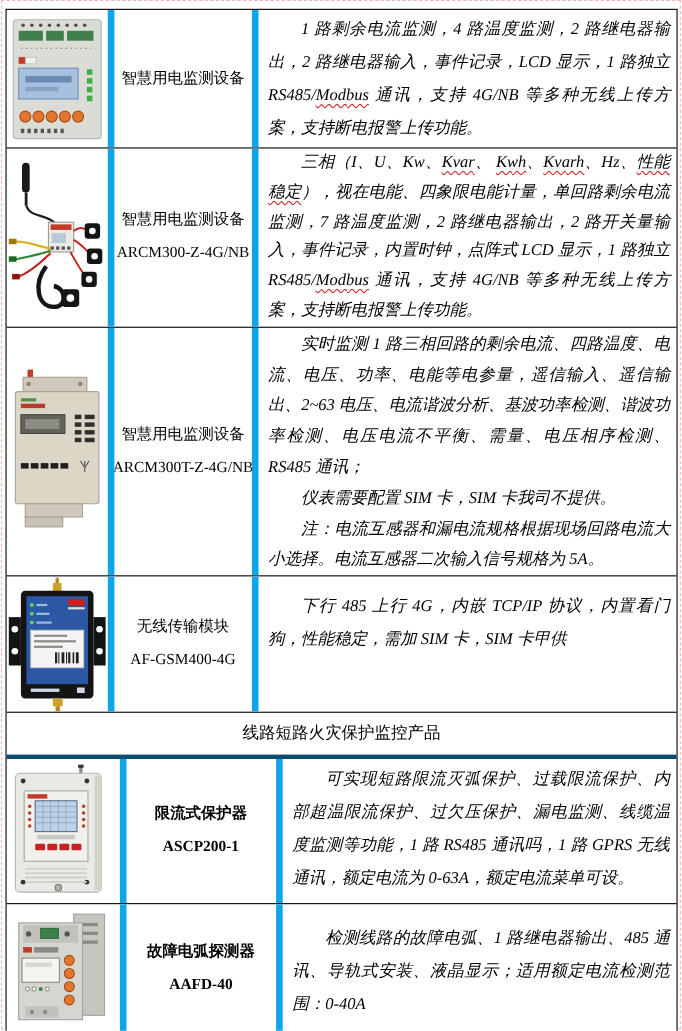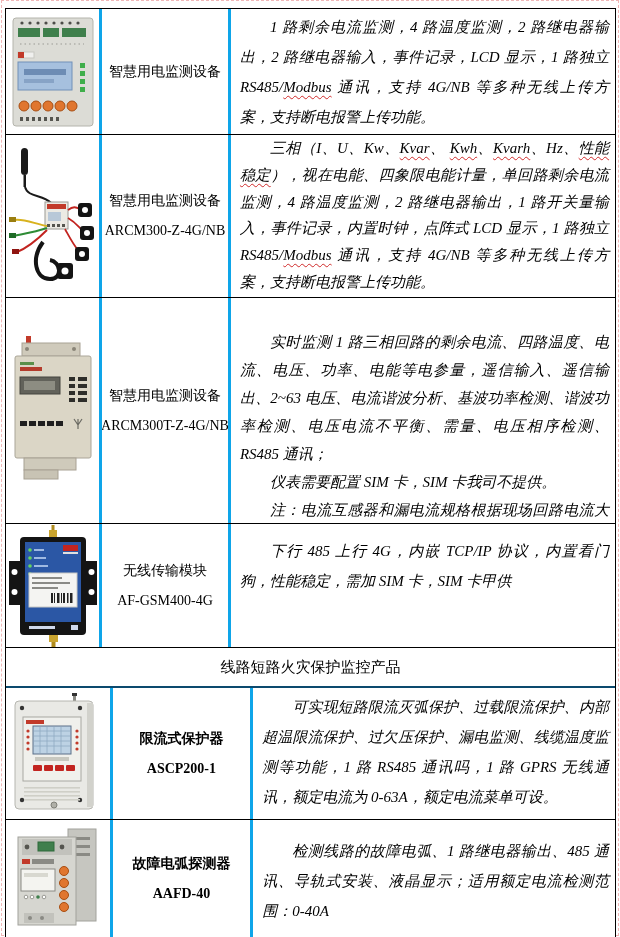--- a/index.html
+++ b/index.html
@@ -14,52 +14,52 @@
     position:absolute; left:1px; top:0px; width:616px; height:934px;
     border:1px dashed #f0b6b6; pointer-events:none;
   }
   .doc-table {
     position:absolute; left:5px; top:8px; width:609px;
     border:1px solid #000; background:#fff;
   }
   .row { display:flex; overflow:hidden; }
   .row.bb { border-bottom:1px solid #000; }
   .cell { overflow:hidden; }
-  .cell.br { border-right:3px solid #0ea5e9; }
+  .cell.br { border-right:6px solid #0ea5e9; }
   
   .u-img  { width:96px;  }
   .u-name { width:130px; }
   .u-desc { width:381px; }
   
   .l-img  { width:107px; }
   .l-name { width:142px;font-weight:bold; }
   .l-desc { width:358px; }
 
   .img-cell { display:flex; align-items:center; justify-content:center; }
   .name-cell {
     display:flex; flex-direction:column; align-items:center; justify-content:center;
     text-align:center; font-size:14px; line-height:30px; white-space:nowrap;
   }
   .desc-cell { font-size:15px; text-align:justify; padding:0 6px 0 9px; }
   .desc-cell p { text-indent:2em; margin:0;font-style:italic; }
   .lh30 p { line-height:30px; }
   .lh27 p { line-height:26.8px; }
   .lh28 p { line-height:28px; }
   .pt3  { padding-top:3px; }
-  .pt1  { padding-top:1px;margin-top:29px; }
+  .pt1  { padding-top:1px; }
   .pt12 { padding-top:12px; }
   .pt4  { padding-top:4px; }
   .pt16 { padding-top:16px; }
   .sq {
     text-decoration:underline wavy #d02a2a 1px;
     text-underline-offset:3px;
   }
   .section-row {
     height:38px; line-height:38px; text-align:center; font-size:15px;
-    border-bottom:2px solid #0c4a6e;
+    border-bottom:4px solid #0c4a6e;
   }
   svg { display:block; }
 </style>
 </head>
 <body>
 
 <div class="boundary"></div>
 
 <div class="doc-table">
 
@@ -156,21 +156,21 @@
         <path d="M36 96 C 24 112, 28 133, 43 133 C 56 133, 54 116, 43 114" stroke="#141414" fill="none" stroke-width="4"></path>
         <rect x="50" y="117" width="16" height="16" rx="3" fill="#141414"></rect>
         <circle cx="58" cy="125" r="3.5" fill="#ffffff"></circle>
       </svg>
     </div>
     <div class="cell br u-name name-cell">
       <div>智慧用电监测设备</div>
       <div>ARCM300-Z-4G/NB</div>
     </div>
     <div class="cell u-desc desc-cell lh27">
-      <p><span>三相（I、U、Kw、</span><span class="sq">Kvar</span><span>、 </span><span class="sq">Kwh</span><span>、</span><span class="sq">Kvarh</span><span>、Hz、</span><span class="sq">性能稳定</span><span>），视在电能、四象限电能计量，单回路剩余电流监测，4 路温度监测，2 路继电器输出，1 路开关量输入，事件记录，内置时钟，点阵式 LCD 显示，1 路独立 RS485/</span><span class="sq">Modbus</span><span> 通讯，支持 4G/NB 等多种无线上传方案，支持断电报警上传功能。</span></p>
+      <p><span>三相（I、U、Kw、</span><span class="sq">Kvar</span><span>、 </span><span class="sq">Kwh</span><span>、</span><span class="sq">Kvarh</span><span>、Hz、</span><span class="sq">性能稳定</span><span>），视在电能、四象限电能计量，单回路剩余电流监测，7 路温度监测，2 路继电器输出，2 路开关量输入，事件记录，内置时钟，点阵式 LCD 显示，1 路独立 RS485/</span><span class="sq">Modbus</span><span> 通讯，支持 4G/NB 等多种无线上传方案，支持断电报警上传功能。</span></p>
       <p></p>
     </div>
   </div>
 
   <div class="row bb" style="height:225px">
     <div class="cell br u-img img-cell">
       <svg viewBox="0 0 82 152" width="82" height="152">
         <rect x="14" y="1" width="5" height="9" fill="#c23a2a"></rect>
         <rect x="10" y="8" width="58" height="13" fill="#cfcabb" stroke="#a8a193"></rect>
         <circle cx="15" cy="14" r="2" fill="#8a8578"></circle>

